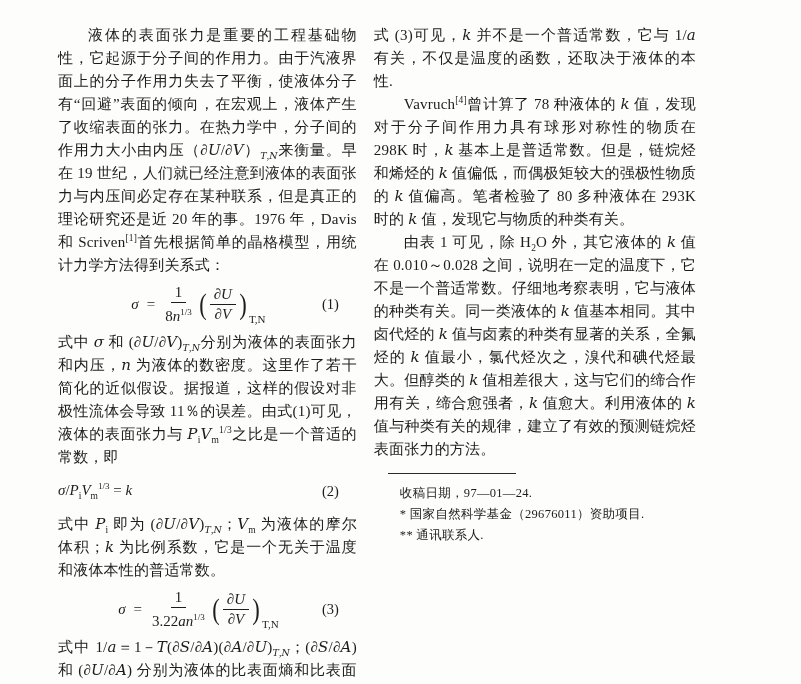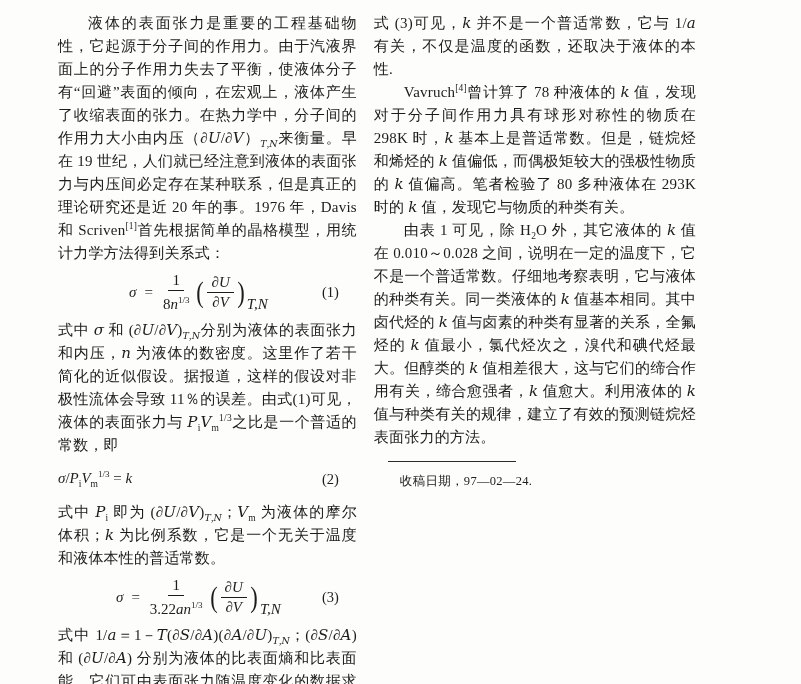--- a/index.html
+++ b/index.html
@@ -5,21 +5,21 @@
   * { margin:0; padding:0; box-sizing:border-box; }
   html,body { width:801px; height:684px; }
   body {
     background:#fdfdfc;
     color:#1c1c1c;
     font-family:"Liberation Serif","DejaVu Serif",serif;
     overflow:hidden;
   }
   .page {
     width:730px; height:684px;
-    padding:12px 34px 0 58px;
+    padding:24px 34px 0 58px;
     display:flex; gap:17px;
     overflow:hidden;
   }
   .col { display:block; }
   .col-left  { width:333px; }
   .col-right { width:359px; }
 
   .para {
     font-size:15px;
     line-height:23px;
@@ -41,21 +41,21 @@
     margin:4px 18px 4px 0;
     font-size:15px;
   }
   .eq-lhs { font-style:italic; margin-right:4px; }
   .eq-rel { margin:0 4px; }
   .frac { display:inline-flex; flex-direction:column; align-items:center; margin:0 2px; }
   .frac .fr-num { display:block; padding:0 4px 1px; border-bottom:1px solid #1c1c1c; line-height:17px; text-align:center; }
   .frac .fr-den { display:block; padding:1px 4px 0; line-height:17px; text-align:left; }
   .frac sup { font-size:9px; }
   .paren { font-size:30px; font-weight:400; line-height:30px; transform:scaleX(.75); }
-  .eq-cond { font-style:italic; font-size:15px; align-self:flex-end; margin:0 0 2px 1px; }
+  .eq-cond { font-size:11px; align-self:flex-end; margin:0 0 2px 1px; }
   .eq-no { position:absolute; right:0; top:50%; transform:translateY(-50%); font-size:14.5px; }
 
   
   .equation-line {
     position:relative;
     margin:4px 18px 4px 0;
     font-size:15px;
     line-height:26px;
   }
   .equation-line sub { font-size:9.5px; }
@@ -143,17 +143,19 @@
     <p class="para">式 (3)可见，<i>k</i> 并不是一个普适常数，它与 1/<i>a</i> 有关，不仅是温度的函数，还取决于液体的本性.</p>
 
     <p class="para indent">Vavruch<sup>[4]</sup>曾计算了 78 种液体的 <i>k</i> 值，发现对于分子间作用力具有球形对称性的物质在 298K 时，<i>k</i> 基本上是普适常数。但是，链烷烃和烯烃的 <i>k</i> 值偏低，而偶极矩较大的强极性物质的 <i>k</i> 值偏高。笔者检验了 80 多种液体在 293K 时的 <i>k</i> 值，发现它与物质的种类有关。</p>
 
 
 
     <p class="para indent">由表 1 可见，除 H<sub>2</sub>O 外，其它液体的 <i>k</i> 值在 0.010～0.028 之间，说明在一定的温度下，它不是一个普适常数。仔细地考察表明，它与液体的种类有关。同一类液体的 <i>k</i> 值基本相同。其中卤代烃的 <i>k</i> 值与卤素的种类有显著的关系，全氟烃的 <i>k</i> 值最小，氯代烃次之，溴代和碘代烃最大。但醇类的 <i>k</i> 值相差很大，这与它们的缔合作用有关，缔合愈强者，<i>k</i> 值愈大。利用液体的 <i>k</i> 值与种类有关的规律，建立了有效的预测链烷烃表面张力的方法。</p>
 
     <div class="footnote-block">
       <div class="footnote-rule"></div>
-      <div class="footnote-line">收稿日期，97—02—24.</div>
+      <div class="footnote-line">收稿日期，97—01—24.</div>
+      <div class="footnote-line">* 国家自然科学基金（29676011）资助项目.</div>
+      <div class="footnote-line">** 通讯联系人.</div>
     </div>
   </div>
 
 </div>
 
 </body></html>

